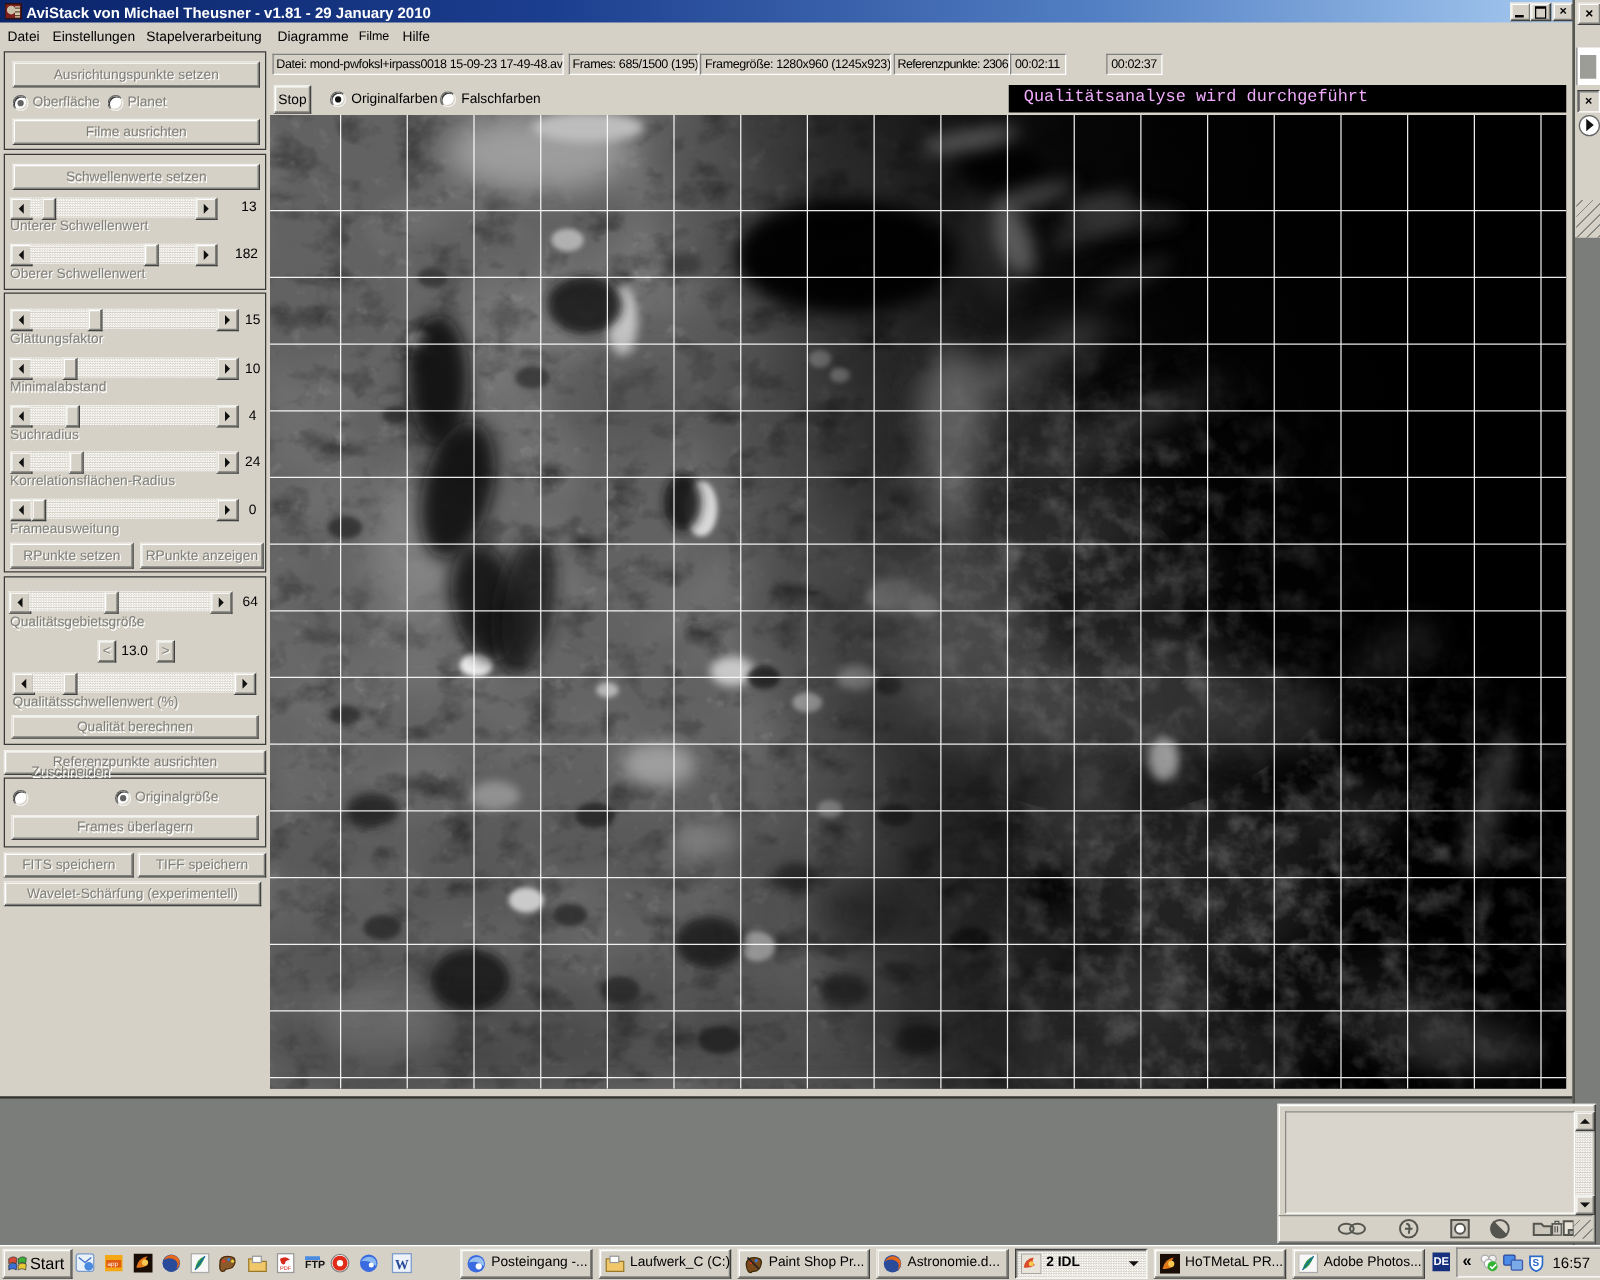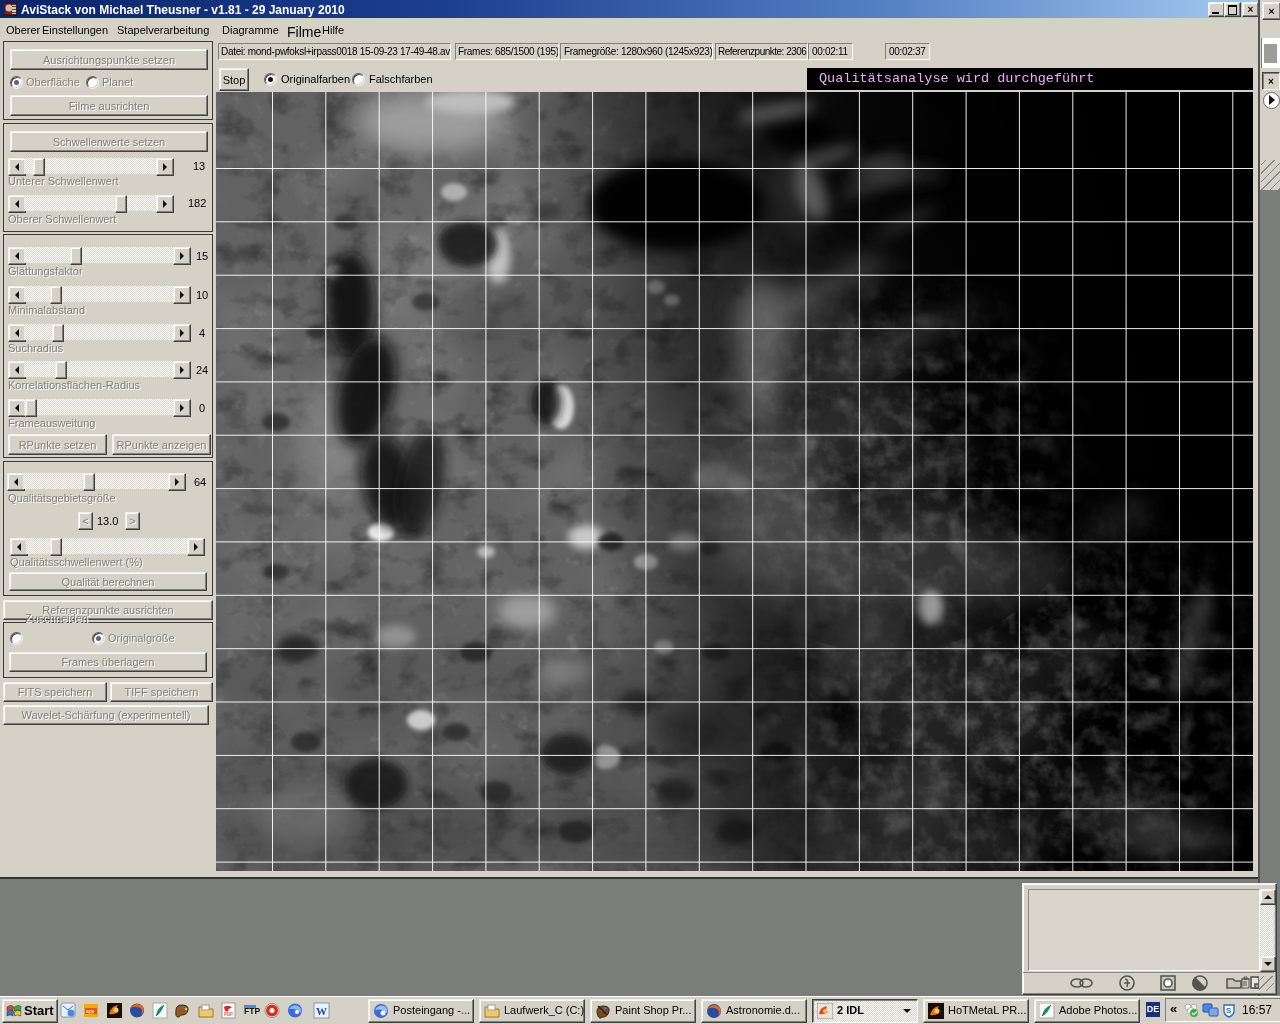--- a/index.html
+++ b/index.html
@@ -57,25 +57,25 @@
     </div>
     <div class="abs" style="left:21px;top:2px;font-size:12px;font-weight:bold;color:#fff;line-height:16px;letter-spacing:0px;">AviStack von Michael Theusner - v1.81 - 29 January 2010</div>
     <div class="abs raised titlebtn" style="left:1208px;top:2px;width:15px;height:13px;">
         <span style="position:absolute;left:3px;bottom:2px;width:7px;height:2px;background:#000;"></span>
       </div>
     <div class="abs raised titlebtn" style="left:1224px;top:2px;width:15px;height:13px;">
         <span style="position:absolute;left:3px;top:2px;width:7px;height:7px;border:1px solid #000;border-top-width:2px;"></span>
       </div>
     <div class="abs raised titlebtn" style="left:1242px;top:2px;width:15px;height:13px;">×</div>
 
-    <div class="abs" style="left:6px;top:24px;font-size:11px;">Oberer</div>
+    <div class="abs" style="left:6px;top:24px;font-size:11px;">Datei</div>
     <div class="abs" style="left:42px;top:24px;font-size:11px;">Einstellungen</div>
     <div class="abs" style="left:117px;top:24px;font-size:11px;">Stapelverarbeitung</div>
     <div class="abs" style="left:222px;top:24px;font-size:11px;">Diagramme</div>
-    <div class="abs" style="left:287px;top:24px;font-size:14px;">Filme</div>
+    <div class="abs" style="left:287px;top:24px;font-size:10px;">Filme</div>
     <div class="abs" style="left:322px;top:24px;font-size:11px;">Hilfe</div>
 
     <div class="abs sunk1 ib" style="left:218px;top:43px;width:229px;padding-left:2px;">Datei: mond-pwfoksl+irpass0018 15-09-23 17-49-48.avi</div>
     <div class="abs sunk1 ib" style="left:455px;top:43px;width:100px;padding-left:2px;">Frames: 685/1500 (195)</div>
     <div class="abs sunk1 ib" style="left:560px;top:43px;width:148px;">Framegröße: 1280x960 (1245x923)</div>
     <div class="abs sunk1 ib" style="left:715px;top:43px;width:89px;padding-left:2px;letter-spacing:-0.5px;">Referenzpunkte: 2306</div>
     <div class="abs sunk1 ib" style="left:808px;top:43px;width:40px;">00:02:11</div>
     <div class="abs sunk1 ib" style="left:853px;top:43px;width:40px;margin-left:32px;">00:02:37</div>
 
     <div class="abs raised btn en" style="left:219px;top:68px;width:28px;height:21px;">Stop</div>
@@ -477,21 +477,21 @@
 
   <div class="abs face" style="left:0;top:996px;width:1280px;height:28px;box-shadow:inset 0 1px 0 #fff;">
 
     <div class="abs raised" style="left:2px;top:3px;width:54px;height:22px;">
       <svg class="abs" style="left:3px;top:3px;" width="16" height="16" viewBox="0 0 16 16">
         <path d="M1 4 q2 -1.5 3.5 -1.5 q1.5 0 3 1 L7 8 q-1.5 -1 -3 -1 Q2.5 7 1 8 z" fill="#d84a38" stroke="#222" stroke-width="0.5"></path>
         <path d="M8.5 4 q2 -1.5 3.5 -1.5 q1.5 0 3 1 L14.5 8 q-1.5 -1 -3 -1 q-1.5 0 -3 1 z" fill="#3bae36" stroke="#222" stroke-width="0.5"></path>
         <path d="M1 9 q2 -1.5 3.5 -1.5 q1.5 0 3 1 L7 13 q-1.5 -1 -3 -1 Q2.5 12 1 13 z" fill="#3b6fd8" stroke="#222" stroke-width="0.5"></path>
         <path d="M8.5 9 q2 -1.5 3.5 -1.5 q1.5 0 3 1 L14.5 13 q-1.5 -1 -3 -1 q-1.5 0 -3 1 z" fill="#e9c931" stroke="#222" stroke-width="0.5"></path>
       </svg>
-      <span style="position:absolute;left:21px;top:3px;font-weight:bold;font-size:13px;">Start</span>
+      <span style="position:absolute;left:21px;top:3px;font-weight:normal;font-size:13px;">Start</span>
     </div>
 
     <svg class="abs" style="left:60px;top:6px;" width="275" height="17" viewBox="0 0 275 17">
       <g>
         <rect x="1" y="1" width="14" height="14" rx="2" fill="#e8f0fa" stroke="#7a9ac8"></rect>
             <path d="M3 4 l5 4 l5-4" stroke="#3a6ac8" fill="none"></path>
             <circle cx="11" cy="11" r="3.5" fill="#4a8ae0"></circle>
         <rect x="24" y="2" width="14" height="13" fill="#f4a814"></rect>
             <rect x="25" y="6" width="12" height="6" fill="#e05a10"></rect>
             <text x="26" y="11" font-size="5" fill="#fff" font-family="Liberation Sans">app</text>

